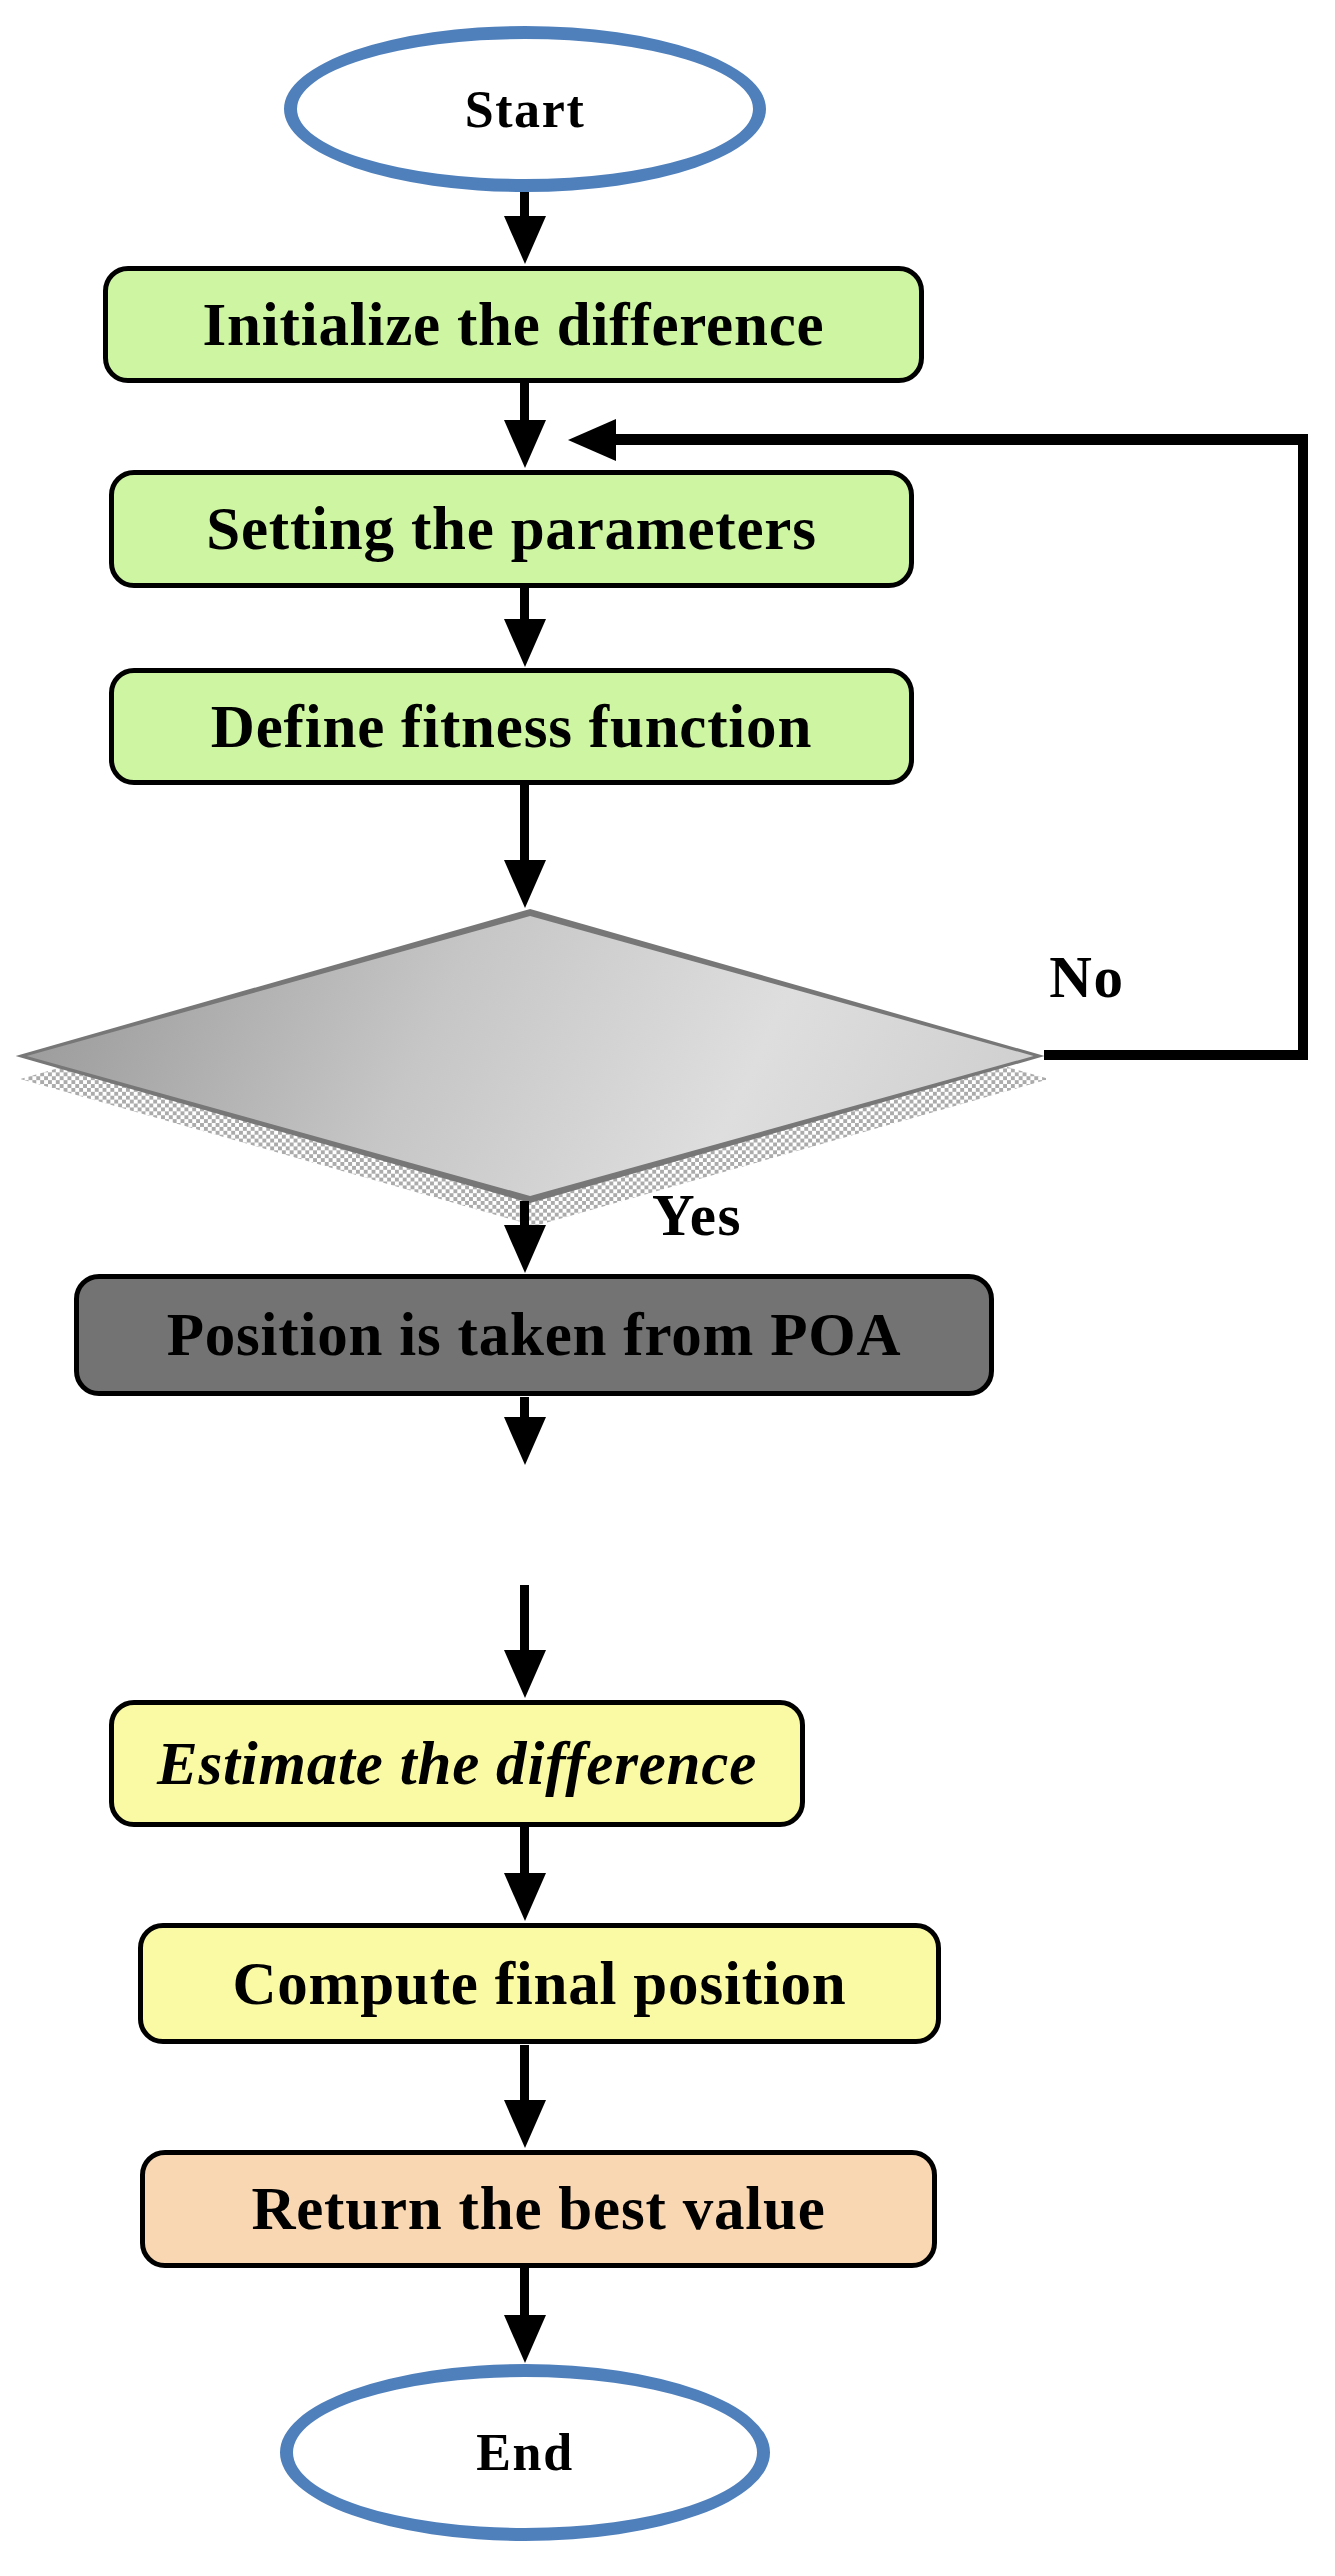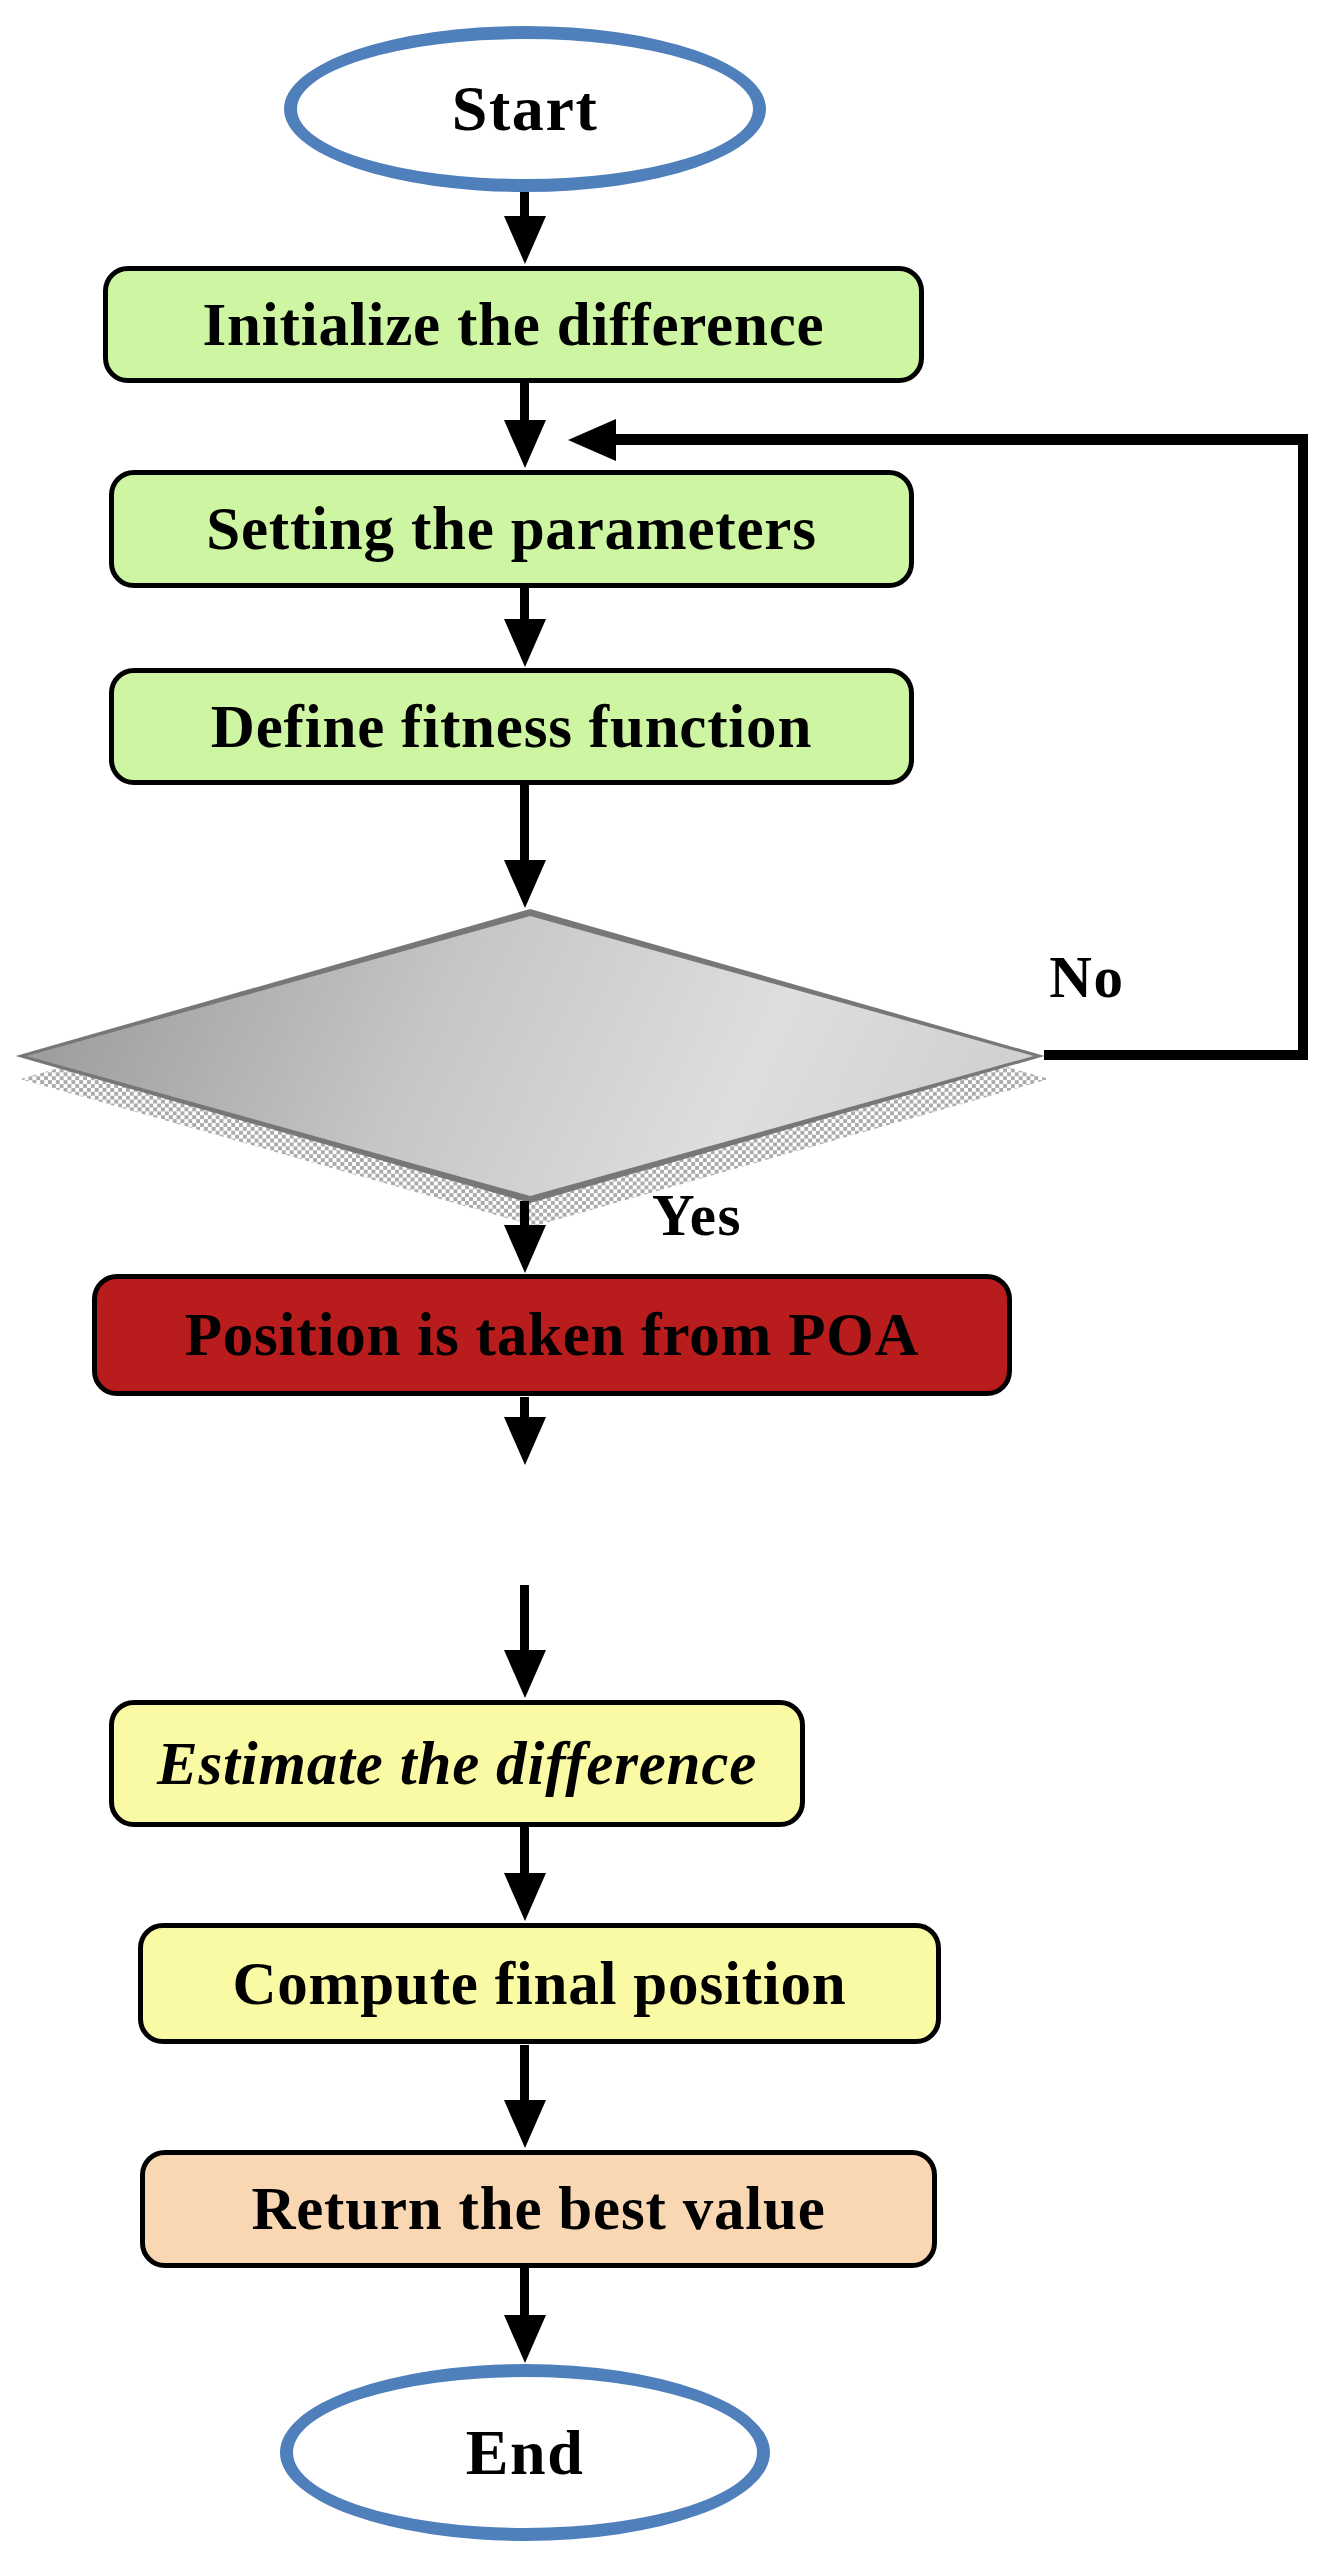--- a/index.html
+++ b/index.html
@@ -30,24 +30,24 @@
     border: 13.2px solid #5080bc;
     border-radius: 50%;
     background: #ffffff;
   }
   .lbl {
     font-weight: bold;
     font-size: 61px;
     letter-spacing: 0.8px;
     white-space: nowrap;
   }
-  .terminator .lbl { font-size: 64px; letter-spacing: 1.6px; }
+  .terminator .lbl { font-size: 52px; letter-spacing: 1.6px; }
 
   .fill-green  { background: #cdf5a2; }
-  .fill-cyan   { background: #b91c1c; margin-left: 18px; }
+  .fill-cyan   { background: #737373; }
   .fill-yellow { background: #fafaa5; }
   .fill-orange { background: #f9d7b2; }
 
   
   #start    { left: 284px; top: 26px;   width: 482px;  height: 166px; }
   #init     { left: 103px; top: 266px;  width: 821px; height: 117px; }
   #params   { left: 109px; top: 470px;  width: 805px; height: 118px; }
   #fitness  { left: 109px; top: 668px;  width: 805px; height: 117px; }
   #poa      { left: 74px;  top: 1274px; width: 920px; height: 122px; }
   #boa      { left: 80px; top: 1467px; width: 931px; height: 118px; }

